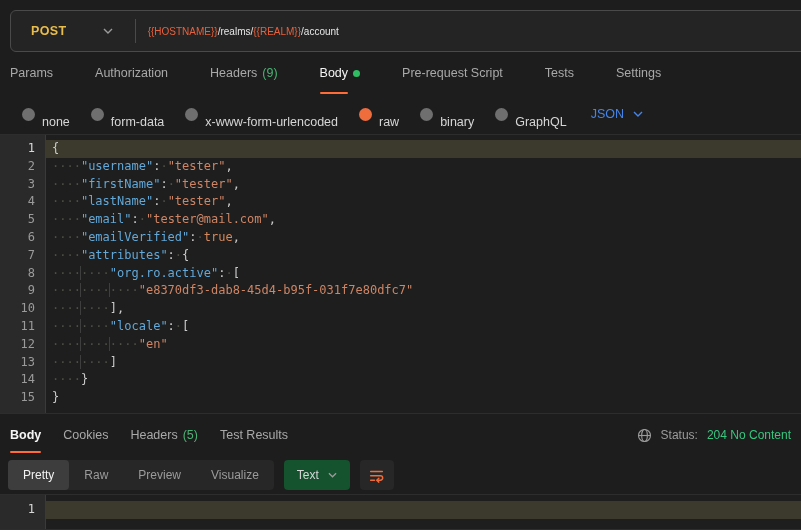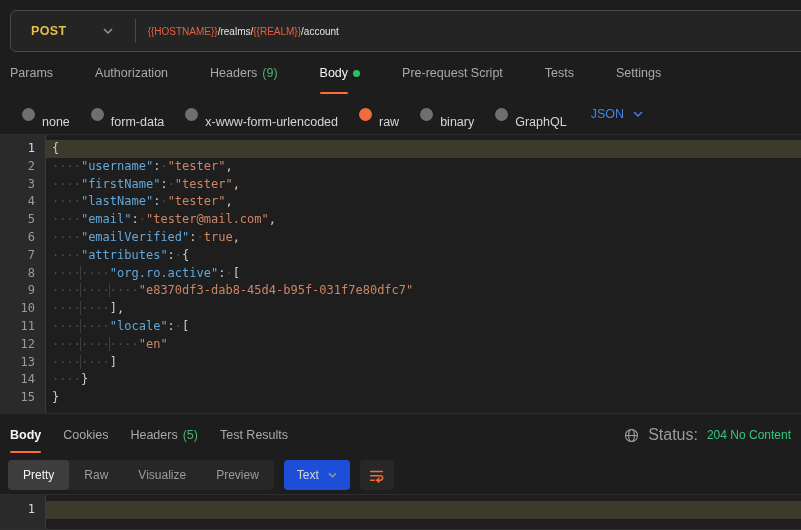--- a/index.html
+++ b/index.html
@@ -65,29 +65,29 @@
   .tk-w, .tk-wg { color: #4f4f46; }
   .tk-wg { border-left: 1px solid #3e3e3e; margin-left: -1px; }
 
   
   .resp-header { height: 42px; flex: none; display: flex; align-items: stretch; gap: 22px; padding: 0 10px; }
   .rtab { display: flex; align-items: center; gap: 5px; font-size: 12.5px; color: #a9a9a9; position: relative; cursor: pointer; }
   .rtab.active { color: #f5f5f5; font-weight: bold; }
   .rtab.active::after { content: ''; position: absolute; left: 0; right: 0; bottom: 3px; height: 2px; background: var(--accent); border-radius: 2px; }
   .rtab .count { color: var(--count-green); }
   .status-area { margin-left: auto; display: flex; align-items: center; gap: 9px; }
-  .status-label { color: #9b9b9b; font-size: 16px; }
+  .status-label { color: #9b9b9b; font-size: 12px; }
   .status-value { color: var(--status-green); font-size: 12px; }
 
   
   .resp-views { height: 38px; flex: none; display: flex; align-items: center; gap: 10px; padding-left: 8px; }
   .seg { display: flex; background: #272727; border-radius: 4px; height: 30px; align-items: stretch; }
   .seg-btn { padding: 0 15px; display: flex; align-items: center; font-size: 12px; color: #9b9b9b; cursor: pointer; border-radius: 4px; }
   .seg-btn.active { background: #3d3d3d; color: #f2f2f2; }
-  .fmt { height: 30px; background: #1d4ed8; border-radius: 4px; padding: 0 13px; display: flex; align-items: center; gap: 9px; cursor: pointer; }
+  .fmt { height: 30px; background: #14532d; border-radius: 4px; padding: 0 13px; display: flex; align-items: center; gap: 9px; cursor: pointer; }
   .fmt-label { font-size: 12px; color: #d6d6d6; }
   .wrapbtn { width: 34px; height: 30px; background: #272727; border-radius: 4px; display: flex; align-items: center; justify-content: center; cursor: pointer; }
 </style>
 </head>
 <body>
 
 <div class="app">
 
   <div class="url-row">
     <div class="url-bar">
@@ -257,24 +257,24 @@
 
   <div class="resp-views">
     <div class="seg">
       <div class="seg-btn active">
           <span>Pretty</span>
         </div>
       <div class="seg-btn">
           <span>Raw</span>
         </div>
       <div class="seg-btn">
-          <span>Visualize</span>
+          <span>Preview</span>
         </div>
       <div class="seg-btn">
-          <span>Preview</span>
+          <span>Visualize</span>
         </div>
     </div>
     <div class="fmt">
       <span class="fmt-label">Text</span>
       <span class="chev">
         <svg width="9" height="6" viewBox="0 0 10 6">
             <polyline points="1,1 5,5 9,1" fill="none" stroke="#9b9b9b" stroke-width="1.4"></polyline>
           </svg>
       </span>
     </div>

